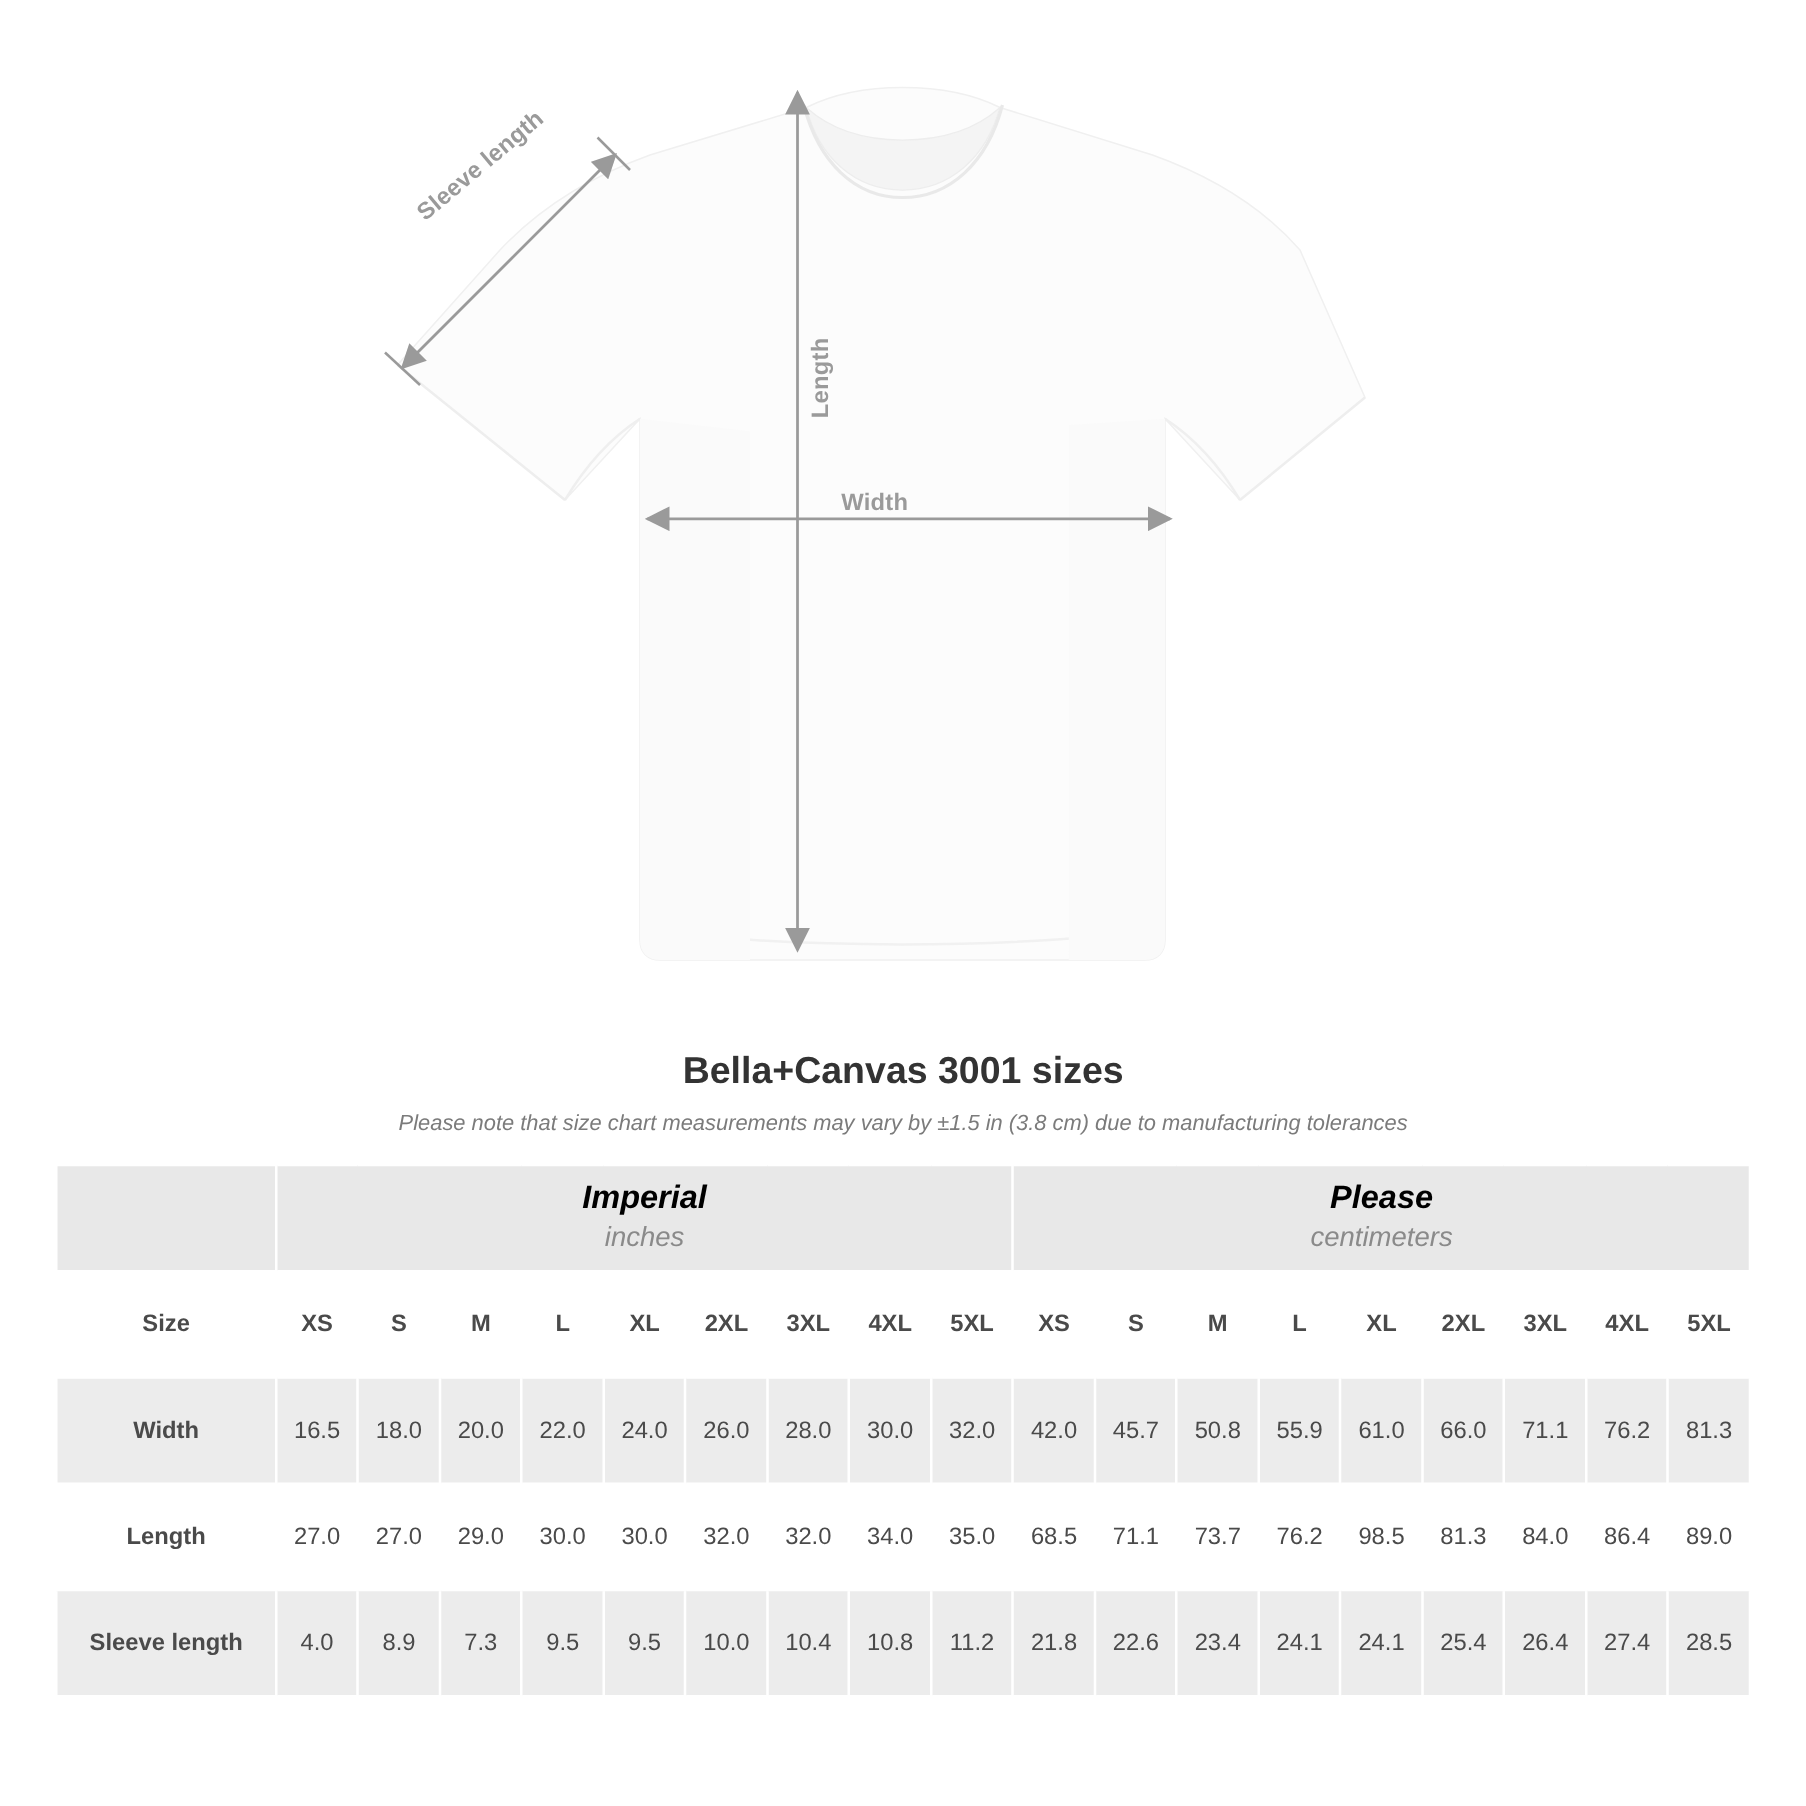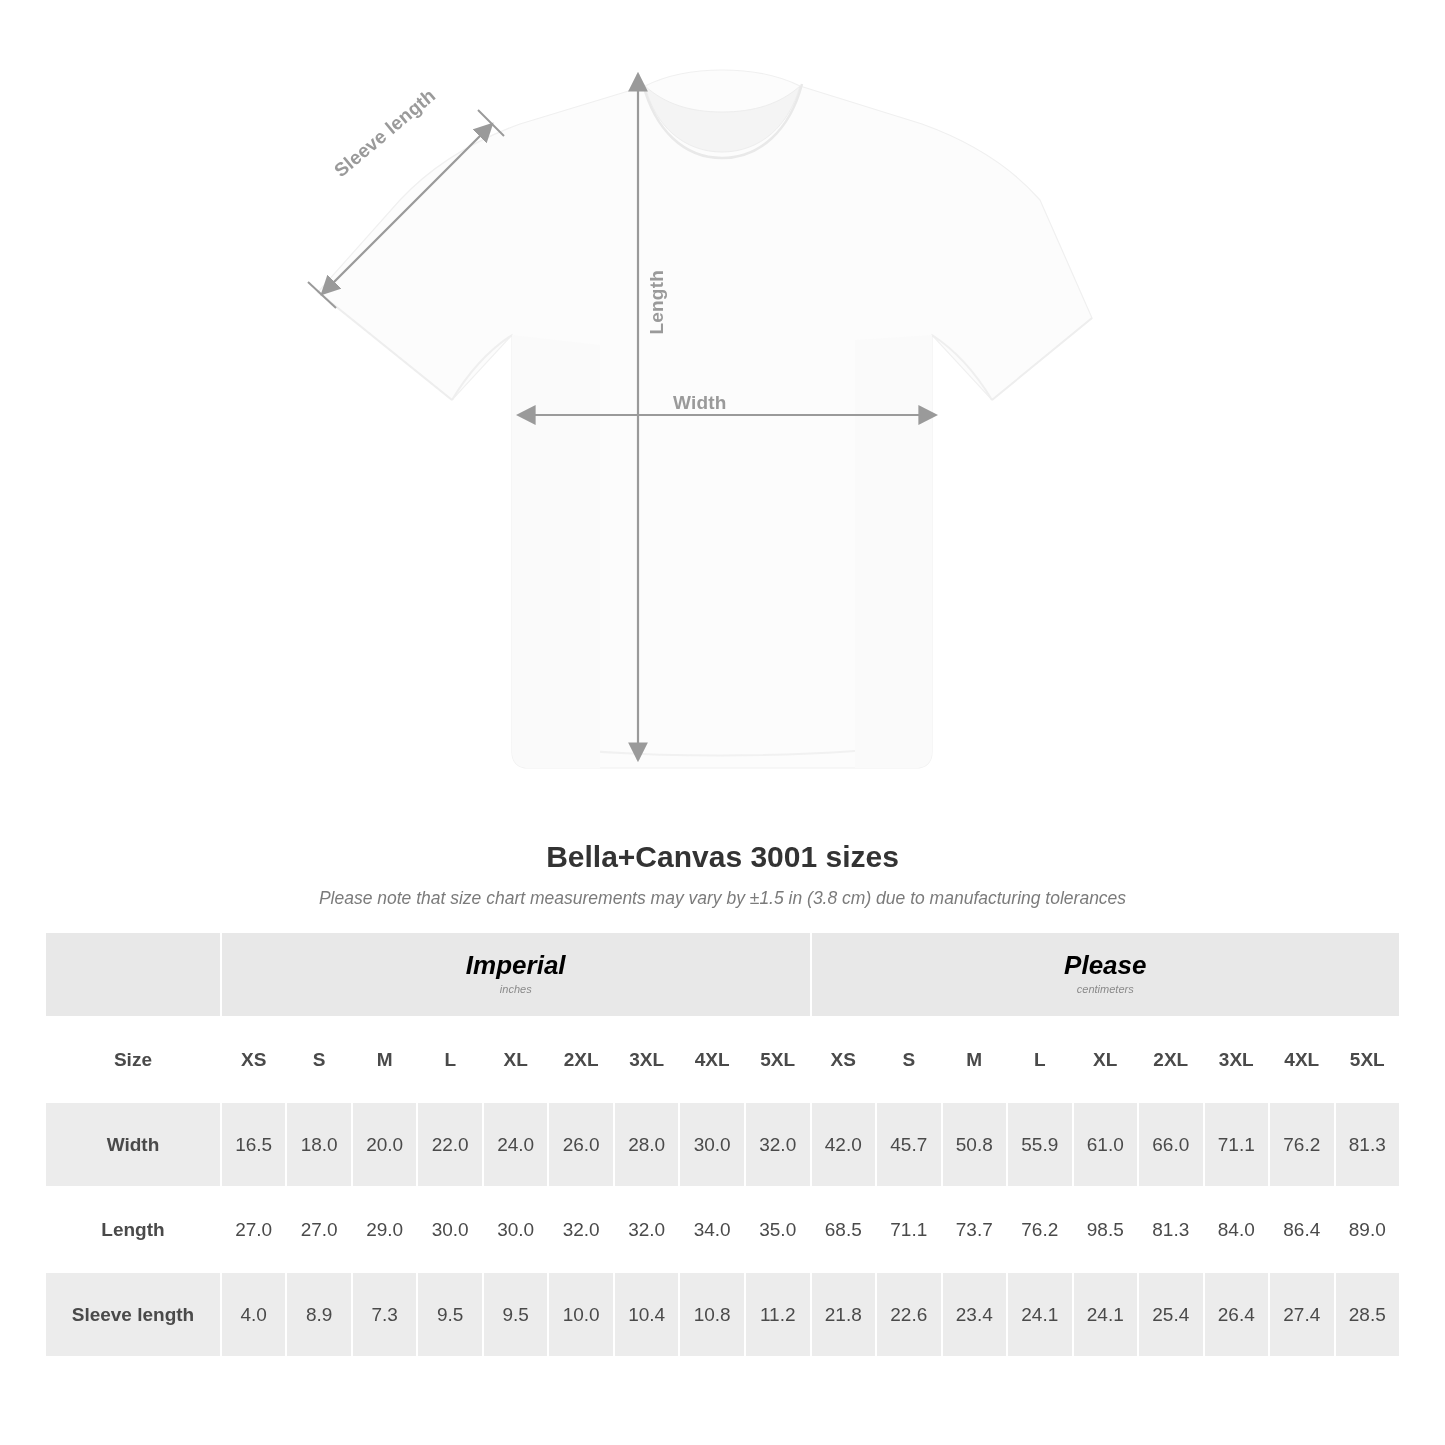--- a/index.html
+++ b/index.html
@@ -92,21 +92,21 @@
   }
   .unit-sys {
     font-size: 26px;
     font-weight: bold;
     font-style: italic;
     color: #000000;
     display: block;
     line-height: 1.15;
   }
   .unit-units {
-    font-size: 11px;
+    font-size: 22px;
     font-style: italic;
     color: #8a8a8a;
     display: block;
     line-height: 1.5;
   }
   .corner-blank {
     background: #e8e8e8;
   }
   .hdr-row td {
     background: #ffffff;

